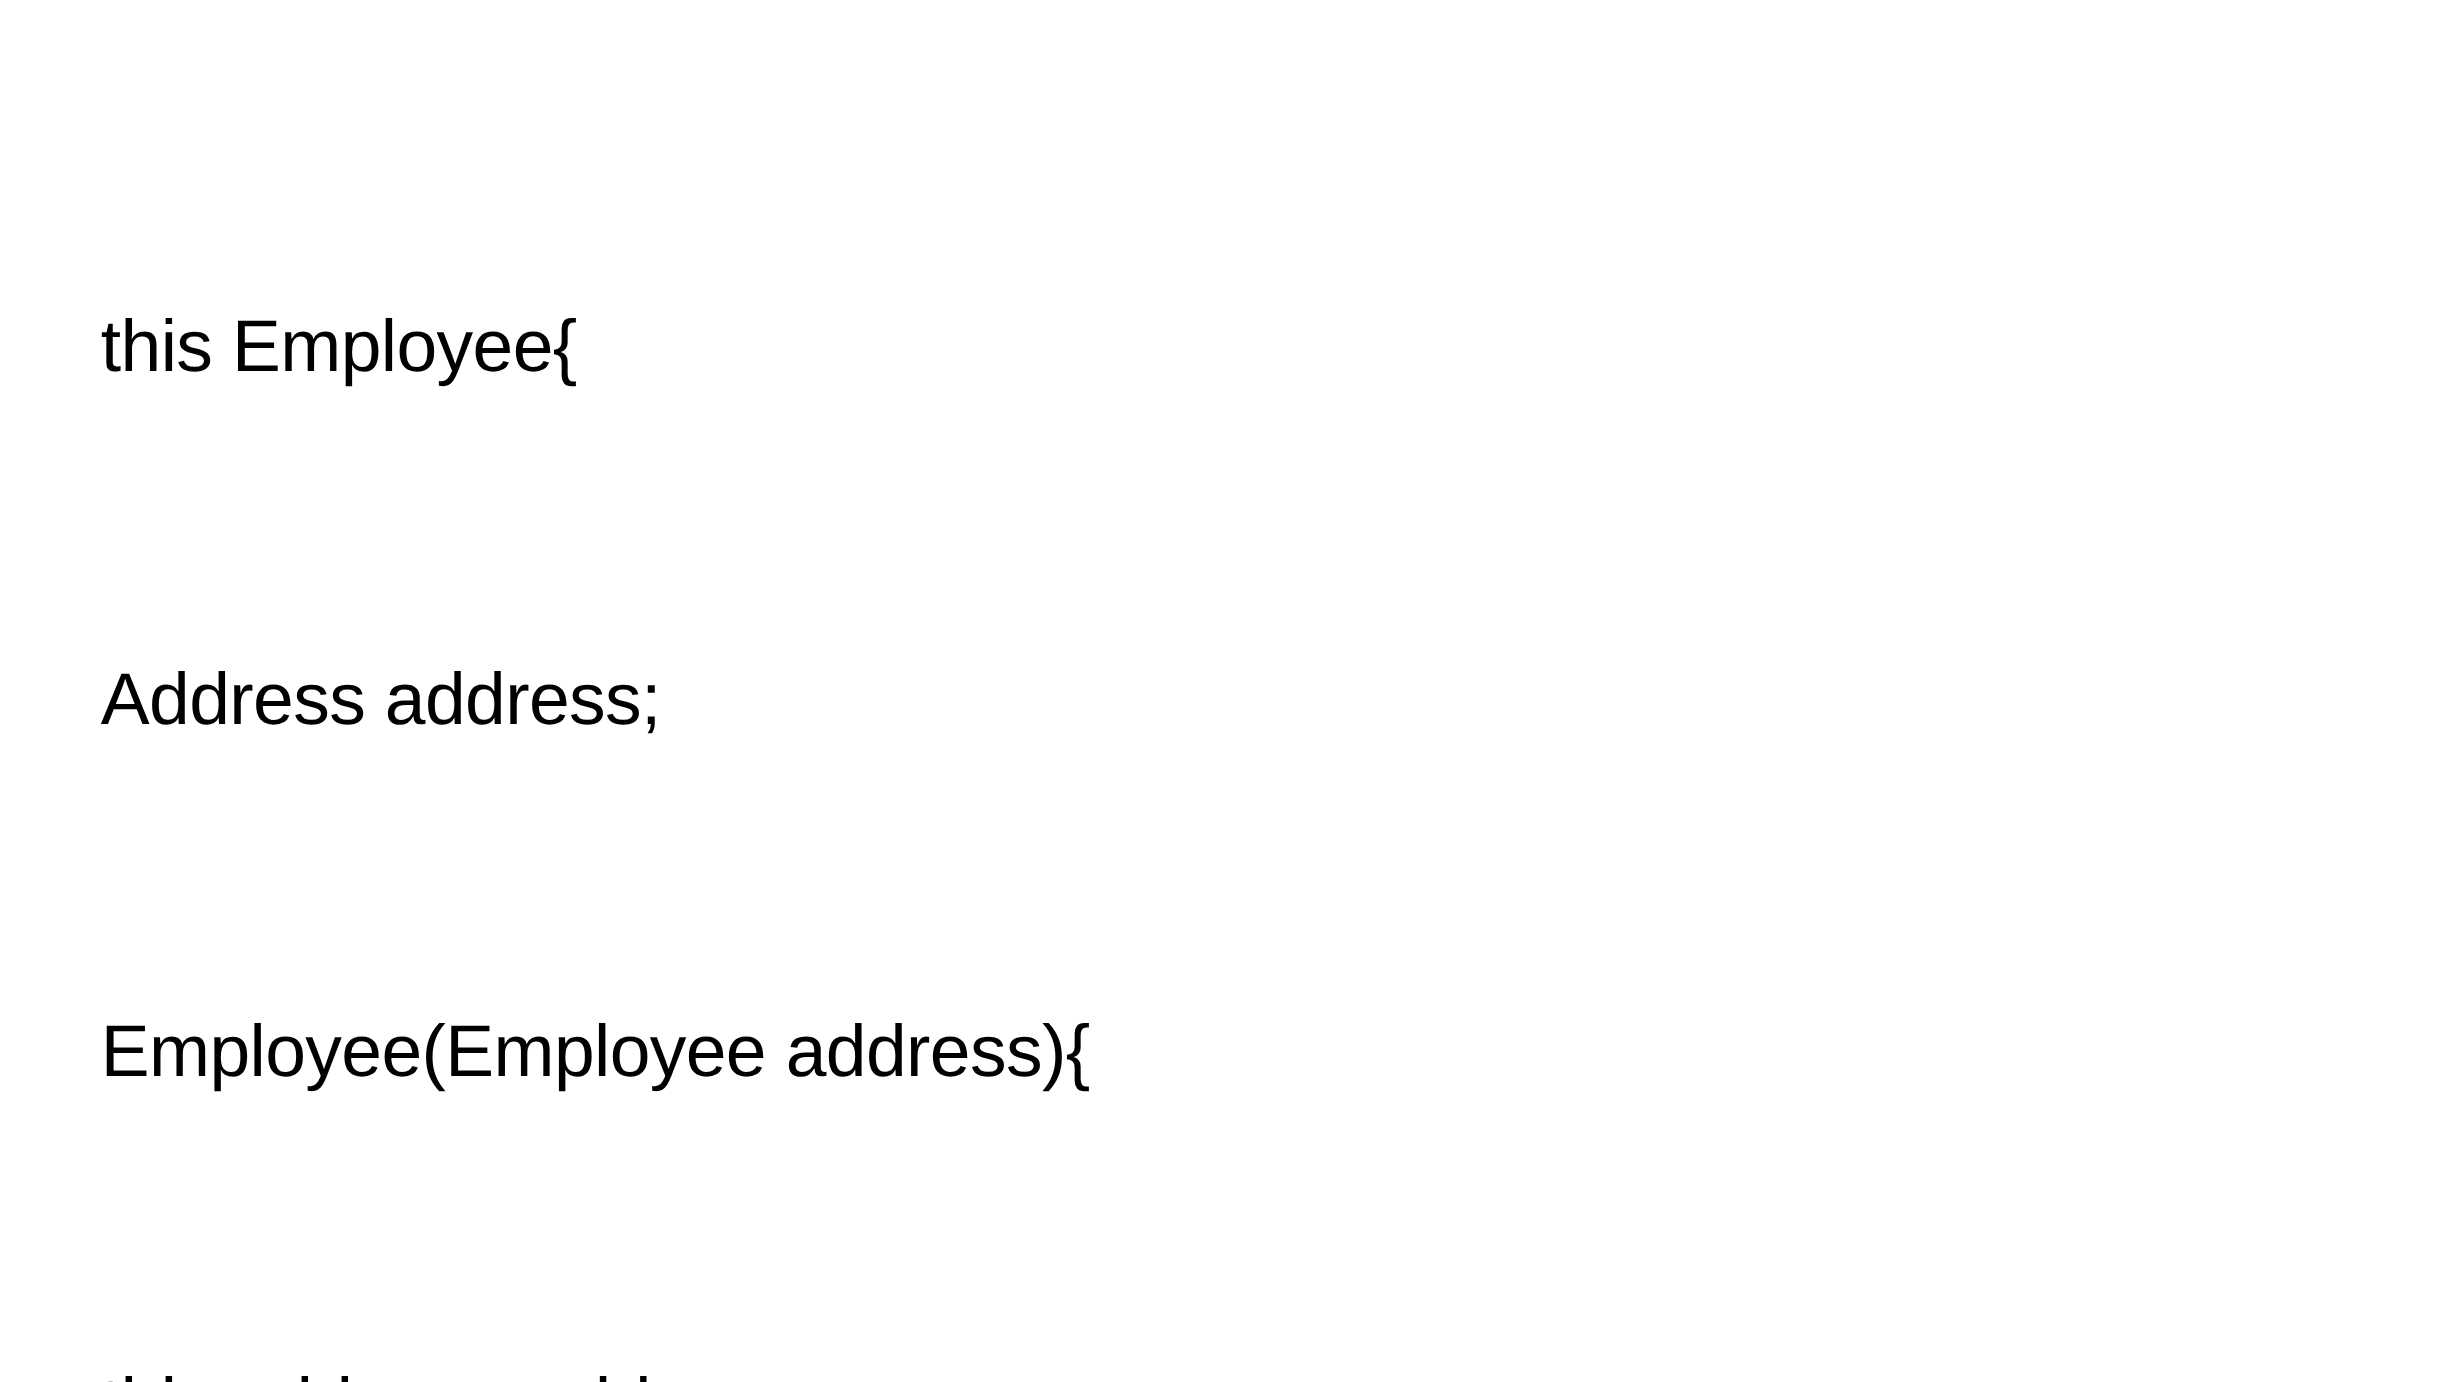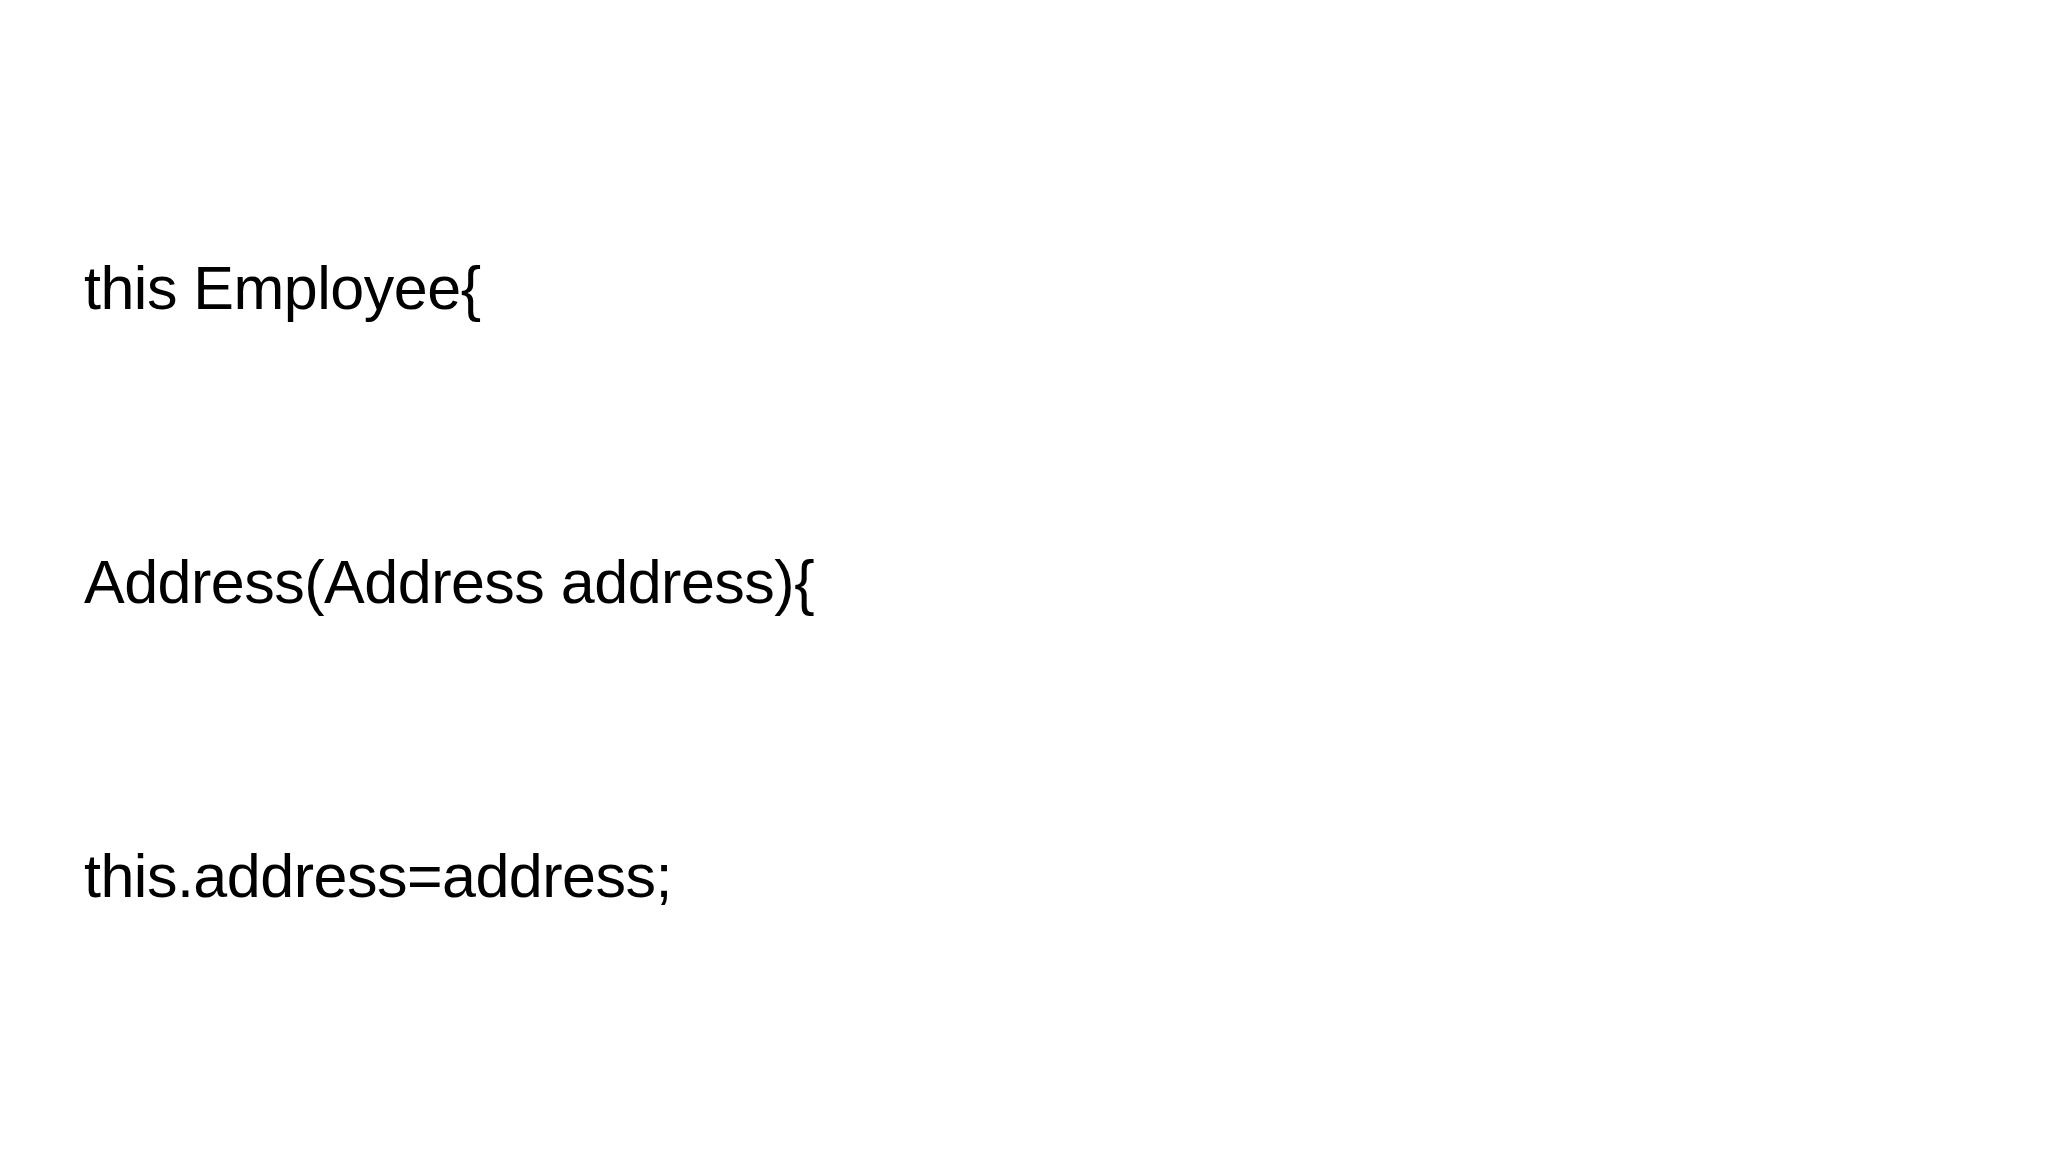--- a/index.html
+++ b/index.html
@@ -28,21 +28,22 @@
     display: block;
     height: 98px;
     min-height: 98px;
   }
 </style>
 </head>
 <body>
 
 <div class="code-block">
   <span class="code-line">this Employee{</span>
-  <span class="code-line">Address(Address address){</span>
+  <span class="code-line">Address address;</span>
+  <span class="code-line">Employee(Employee address){</span>
   <span class="code-line">this.address=address;</span>
   
   
   
   
   
   
 </div>
 
 </body></html>

